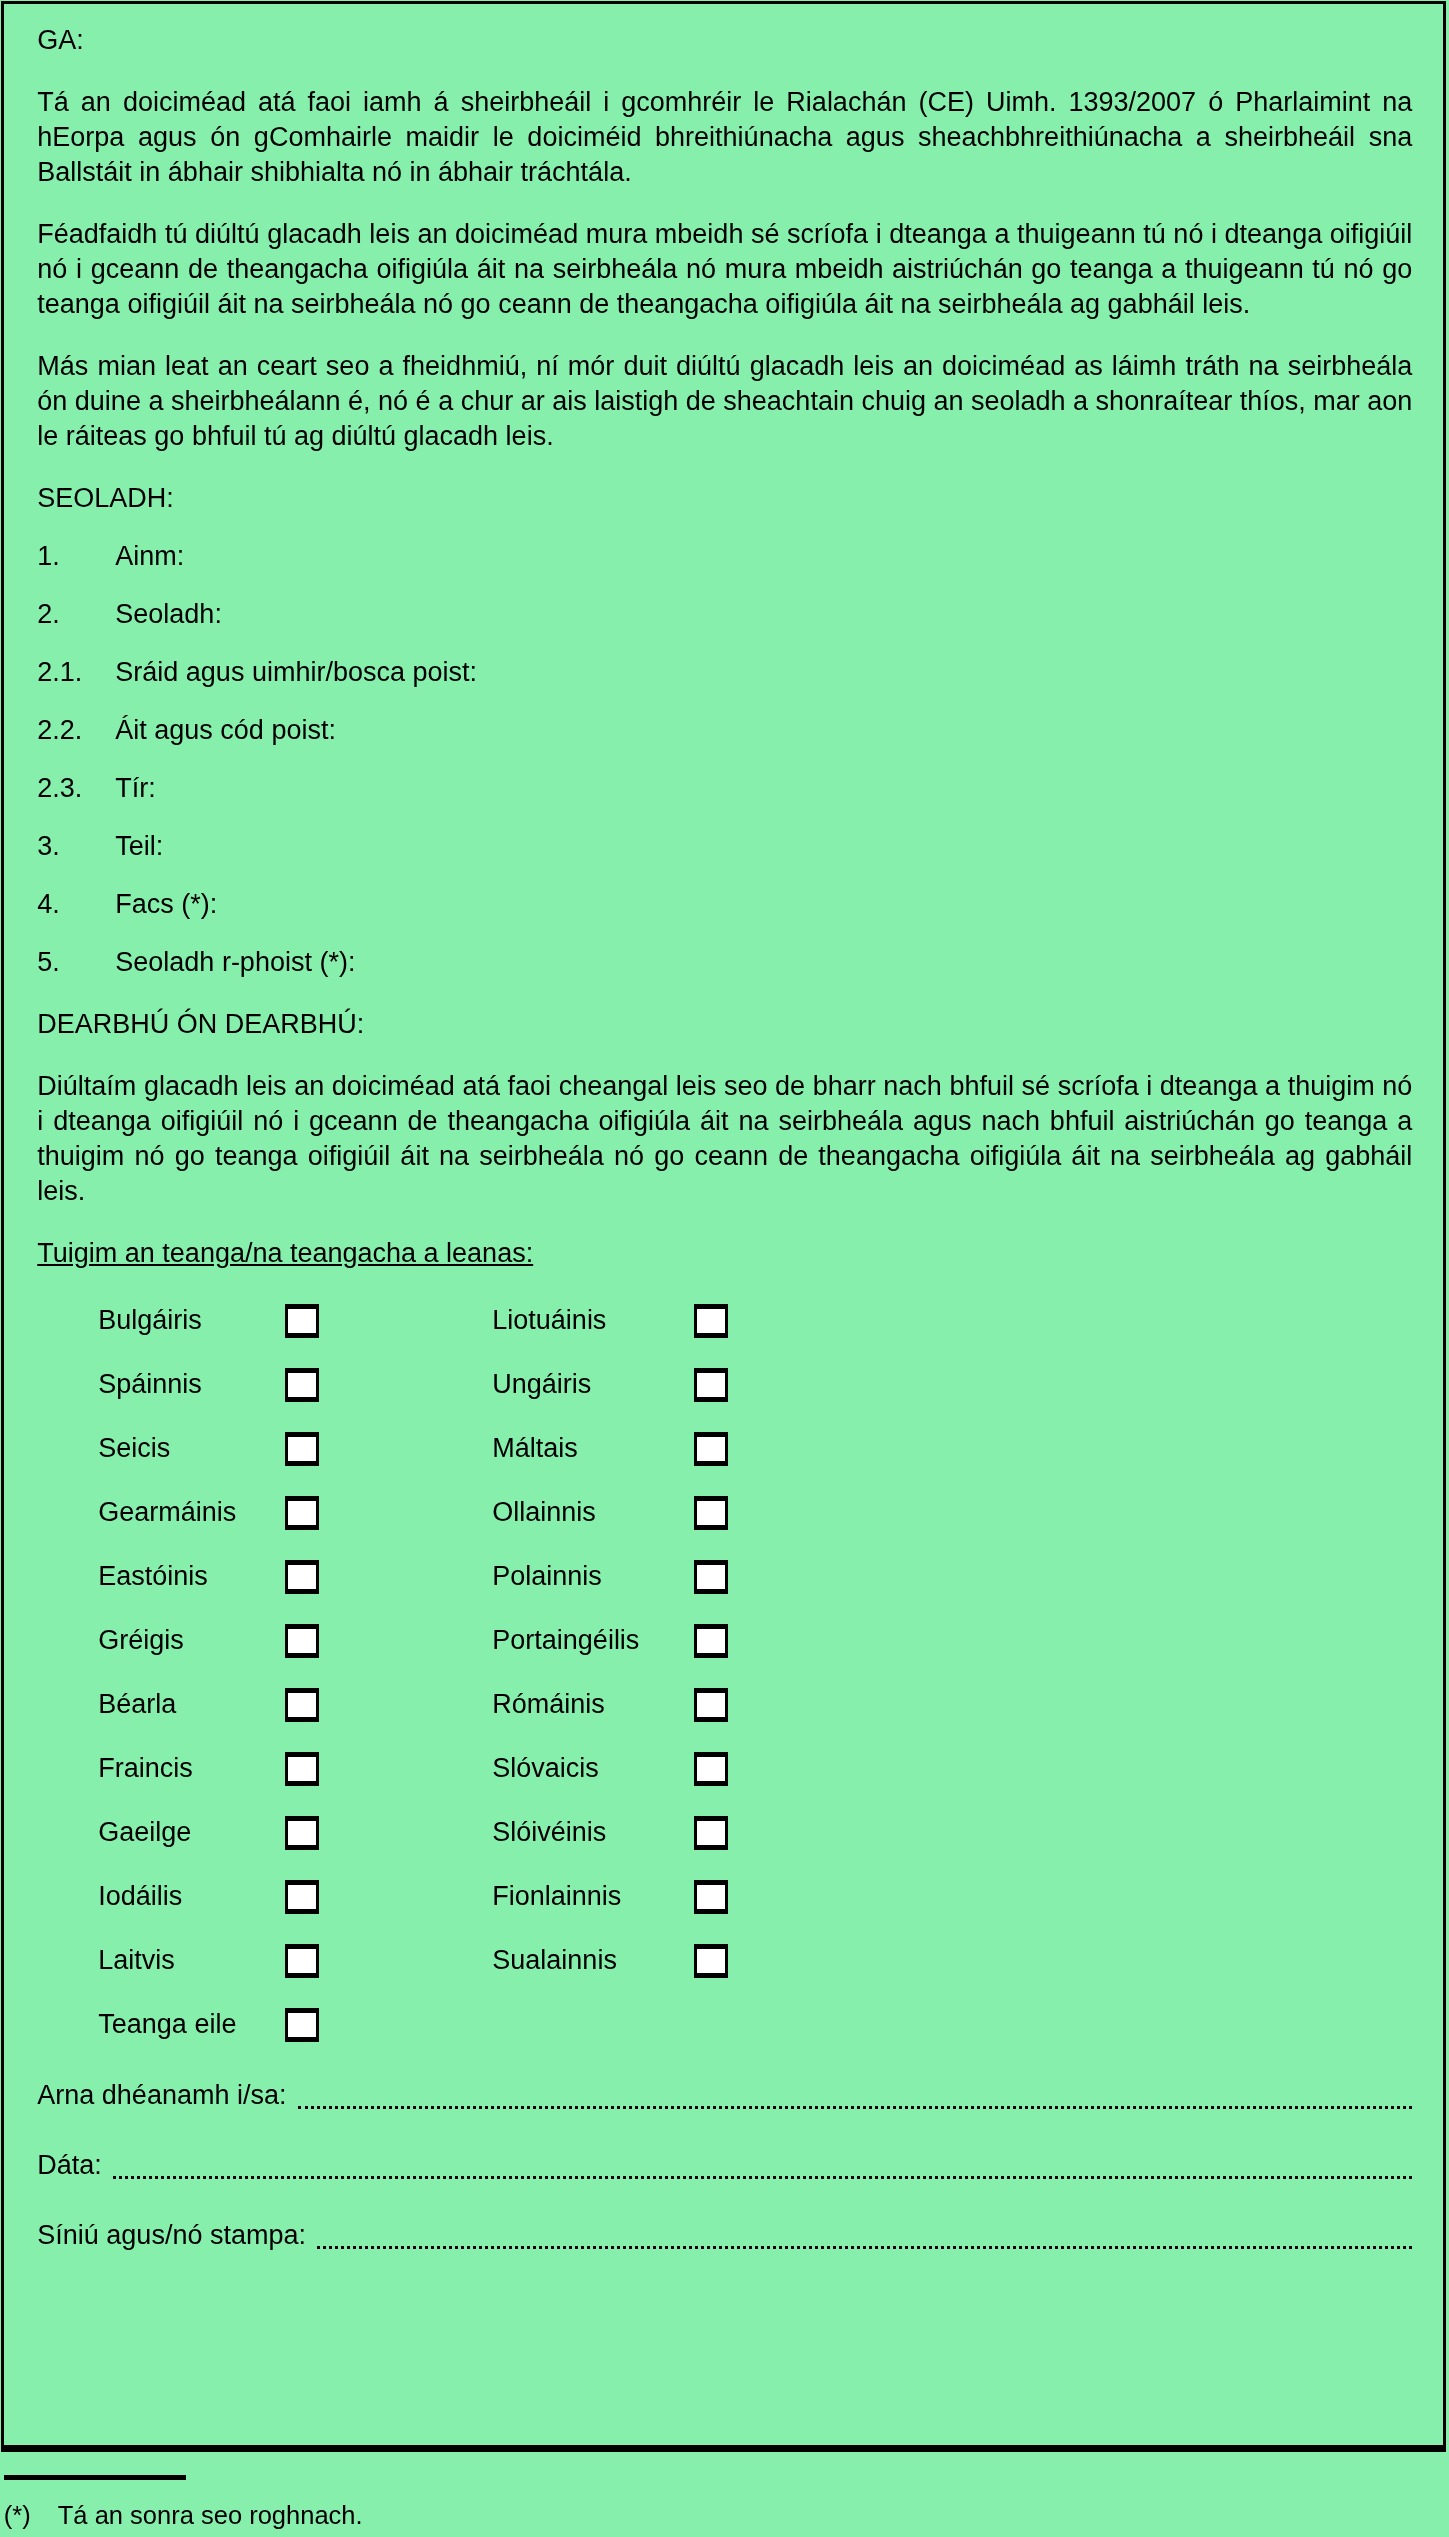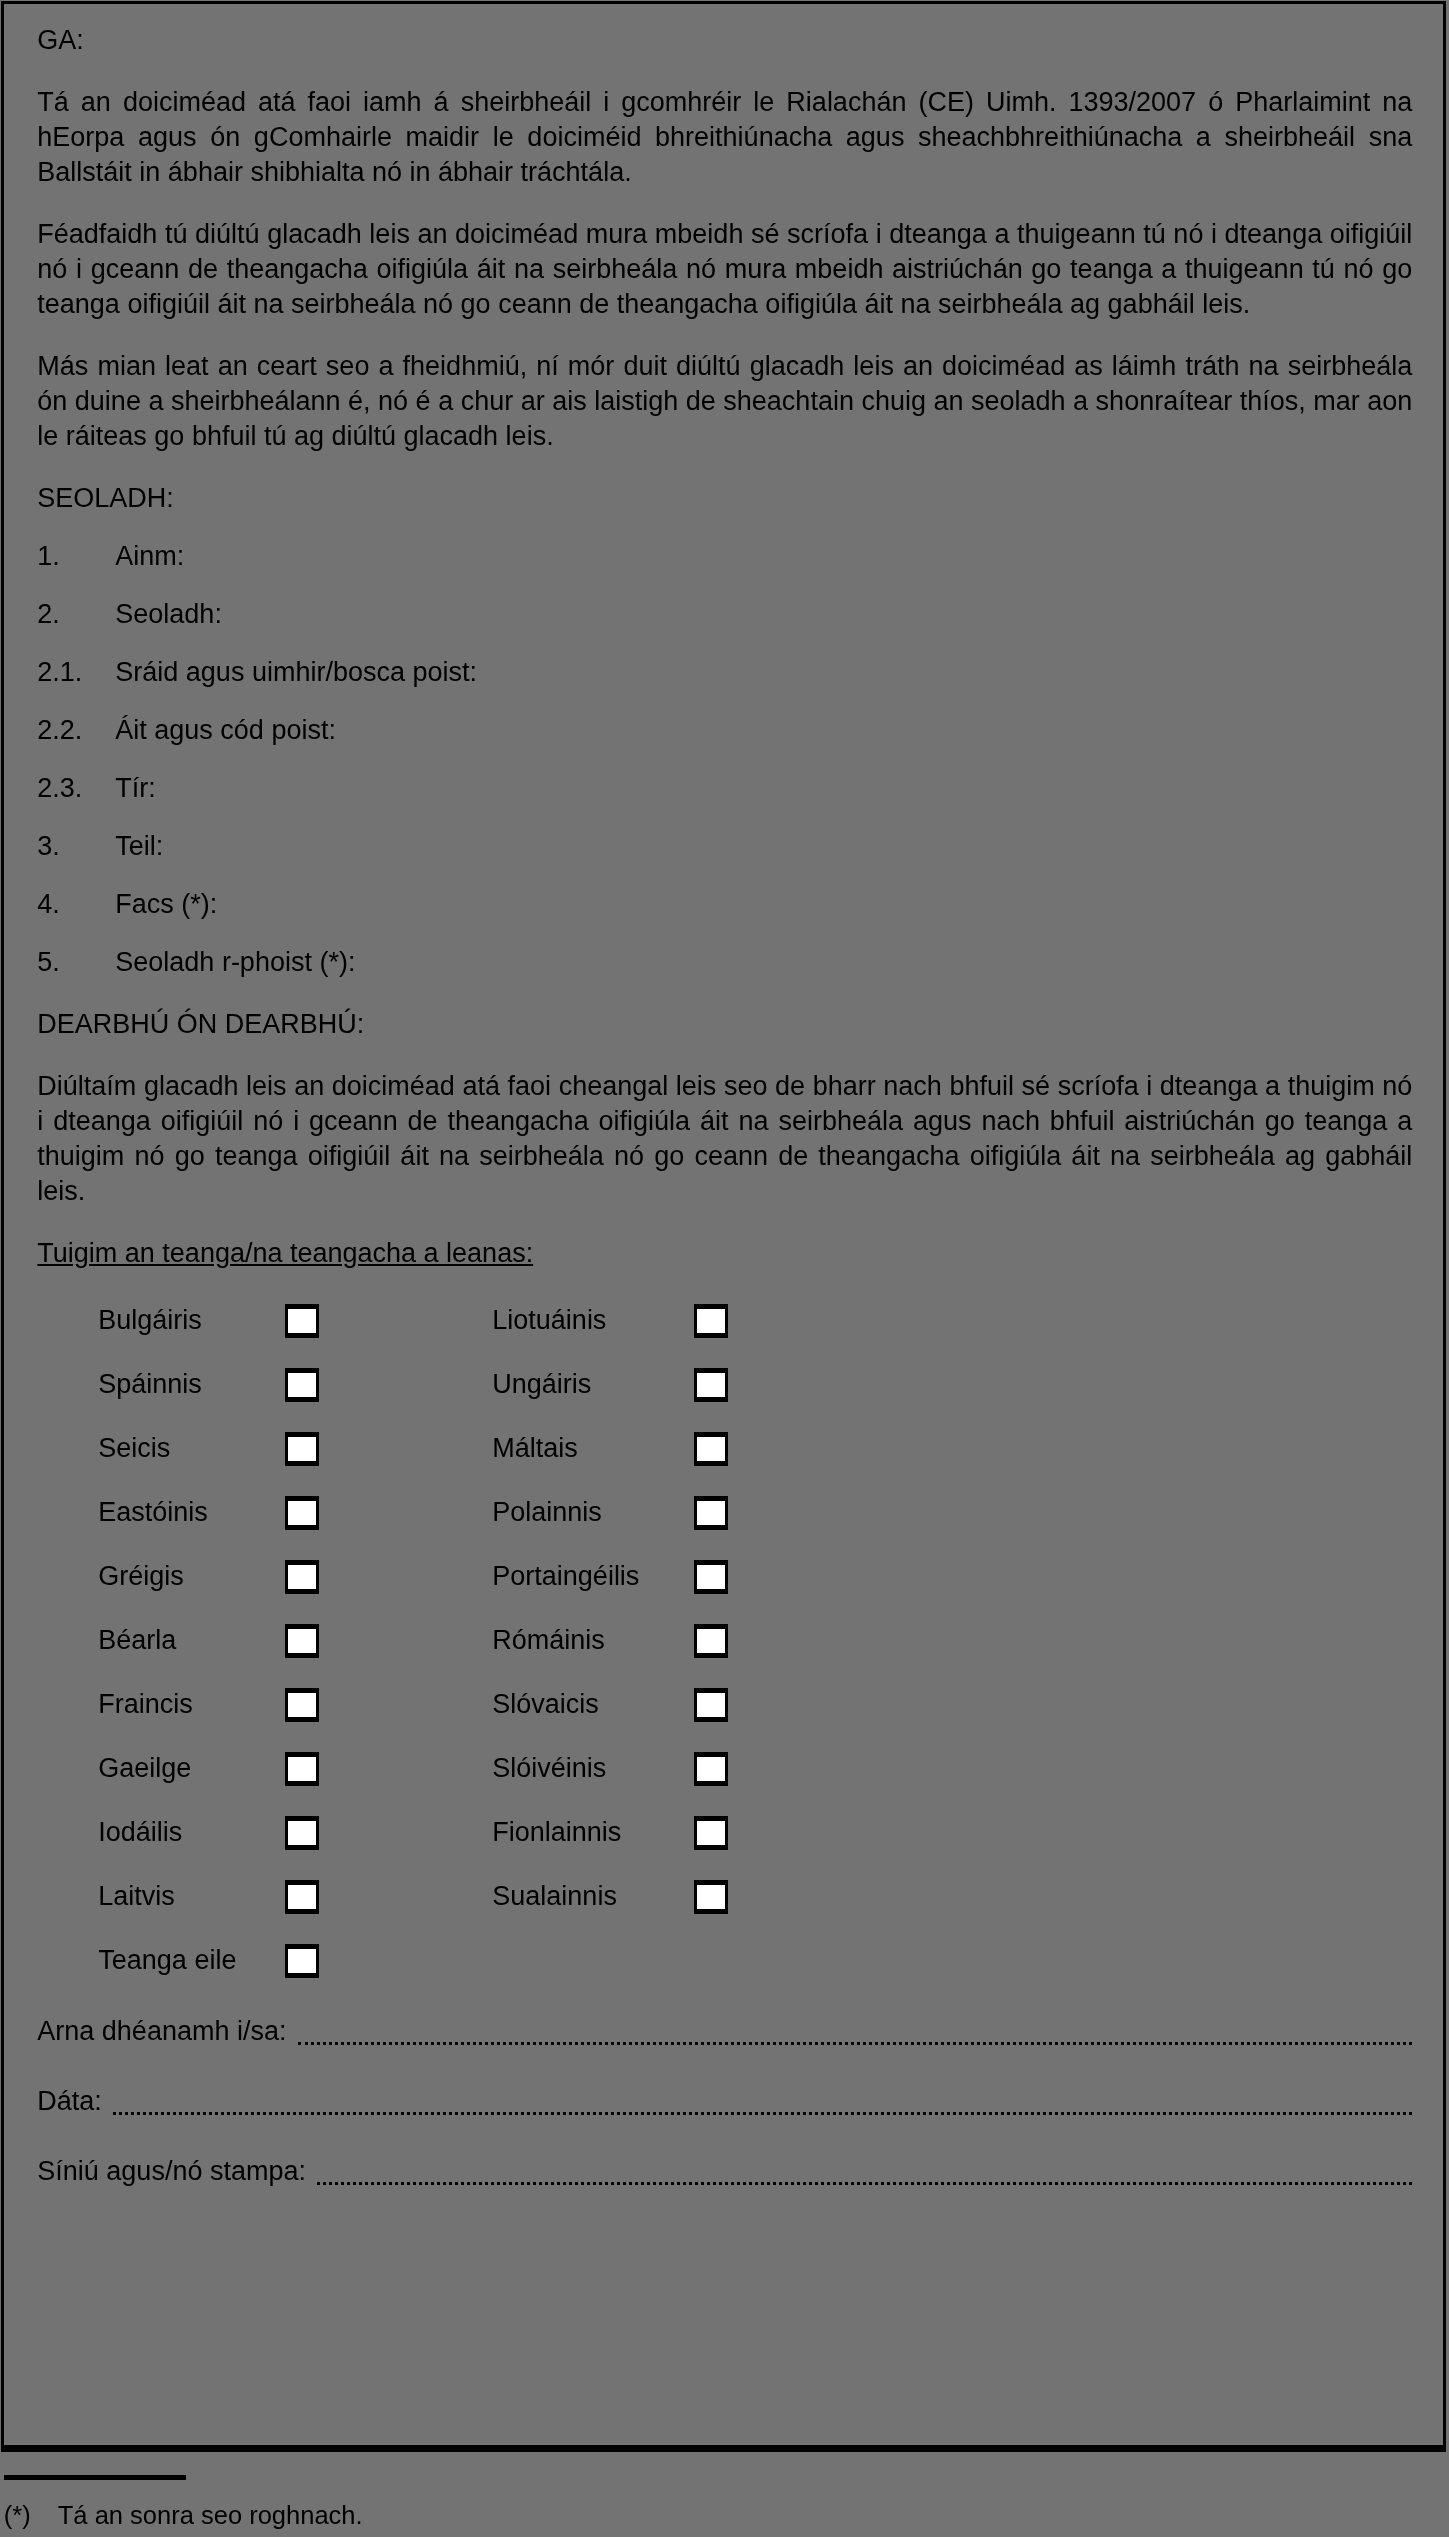--- a/index.html
+++ b/index.html
@@ -1,19 +1,19 @@
 <!DOCTYPE html>
 <html style="font-size:10.2px"><head>
 <meta charset="utf-8">
 <style>
   html,body{margin:0;padding:0;background:#ffffff;}
   .page{
     position:relative;
     width:1449px;height:2538px;
-    background:#737373;color:#000;
+    background:#86efac;color:#000;
     font-family:"Liberation Sans", sans-serif;
     font-size:27px;line-height:35px;
     overflow:hidden;
   }
   .frame{
     position:absolute;left:1.3px;top:1.3px;
     width:1445px;height:2451px;
     box-sizing:border-box;
     border:3.8px solid #000;
     border-bottom-width:7.6px;
@@ -134,20 +134,26 @@
     <span class="cb"></span>
   </div>
 
   <div class="lang-row">
     <span class="lang-label">Seicis</span>
     <span class="cb"></span>
     <span class="lang-label second">Máltais</span>
     <span class="cb"></span>
   </div>
 
+  <div class="lang-row">
+    <span class="lang-label">Gearmáinis</span>
+    <span class="cb"></span>
+    <span class="lang-label second">Ollainnis</span>
+    <span class="cb"></span>
+  </div>
 
   <div class="lang-row">
     <span class="lang-label">Eastóinis</span>
     <span class="cb"></span>
     <span class="lang-label second">Polainnis</span>
     <span class="cb"></span>
   </div>
 
   <div class="lang-row">
     <span class="lang-label">Gréigis</span>

